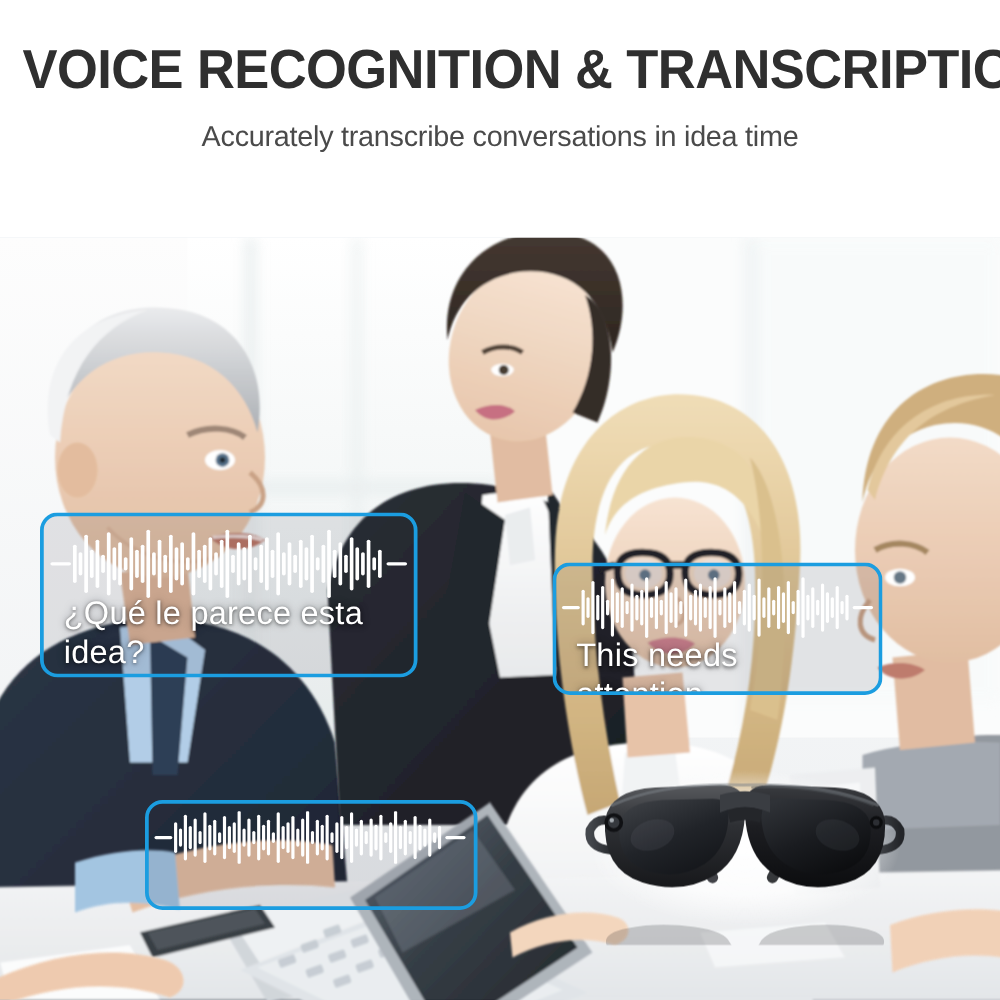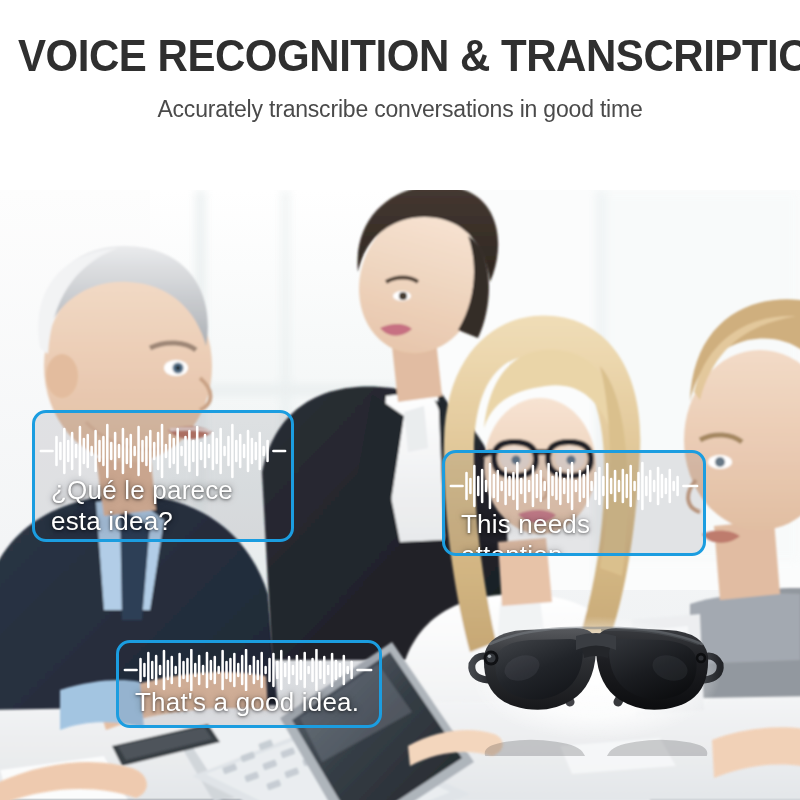--- a/index.html
+++ b/index.html
@@ -61,21 +61,21 @@
   .bubble .cap{
     position:absolute;left:16px;right:10px;
     color:#ffffff;
     font-size:26px;
     line-height:31px;
     font-weight:400;
     letter-spacing:0.2px;
     text-shadow:0 1px 3px rgba(0,0,0,0.55),0 0 7px rgba(0,0,0,0.35);
   }
 
-  #bubble-1{left:32px;top:410px;width:262px;height:132px;}
+  #bubble-1{left:32px;top:410px;width:302px;height:132px;}
   #bubble-1 .wave{top:10px;height:56px;}
   #bubble-1 .cap{top:62px;}
 
   #bubble-2{left:442px;top:450px;width:264px;height:106px;}
   #bubble-2 .wave{top:8px;height:50px;}
   #bubble-2 .cap{top:56px;}
 
   #bubble-3{left:116px;top:640px;width:266px;height:88px;}
   #bubble-3 .wave{top:6px;height:42px;}
   #bubble-3 .cap{top:44px;}
@@ -87,21 +87,21 @@
   .product svg{display:block;width:268px;height:160px;}
 </style>
 </head>
 <body>
 
 <div class="page">
 
   <div class="header">
     <div class="title">VOICE RECOGNITION &amp; TRANSCRIPTION</div>
     <div class="subtitle">
-      <div>Accurately transcribe conversations in good time</div>
+      <div>Accurately transcribe conversations in idea time</div>
     </div>
   </div>
 
   <div class="photo">
     <svg viewBox="0 0 800 610" xmlns="http://www.w3.org/2000/svg" aria-hidden="true">
       <defs>
         <linearGradient id="wallG" x1="0" y1="0" x2="0" y2="1">
           <stop offset="0" stop-color="#fdfdfd"></stop>
           <stop offset="1" stop-color="#eceff1"></stop>
         </linearGradient>
@@ -533,21 +533,20 @@
             <line x1="218" y1="5" x2="218" y2="37"></line>
           <line x1="222" y1="12" x2="222" y2="30"></line>
             <line x1="226" y1="15" x2="226" y2="27"></line>
           <line x1="230" y1="7" x2="230" y2="35"></line>
             <line x1="234" y1="18" x2="234" y2="24"></line>
           <line x1="238" y1="13" x2="238" y2="29"></line>
           <line x1="244" y1="21" x2="258" y2="21"></line>
         </g>
       </svg>
     </div>
-    <div class="cap">That's a good idea.</div>
   </div>
 
   <div class="product">
     <svg viewBox="0 0 268 160" xmlns="http://www.w3.org/2000/svg">
       <defs>
         <radialGradient id="halo" cx="0.5" cy="0.5" r="0.5">
           <stop offset="0" stop-color="#ffffff" stop-opacity="0.95"></stop>
           <stop offset="0.62" stop-color="#ffffff" stop-opacity="0.72"></stop>
           <stop offset="1" stop-color="#ffffff" stop-opacity="0"></stop>
         </radialGradient>

